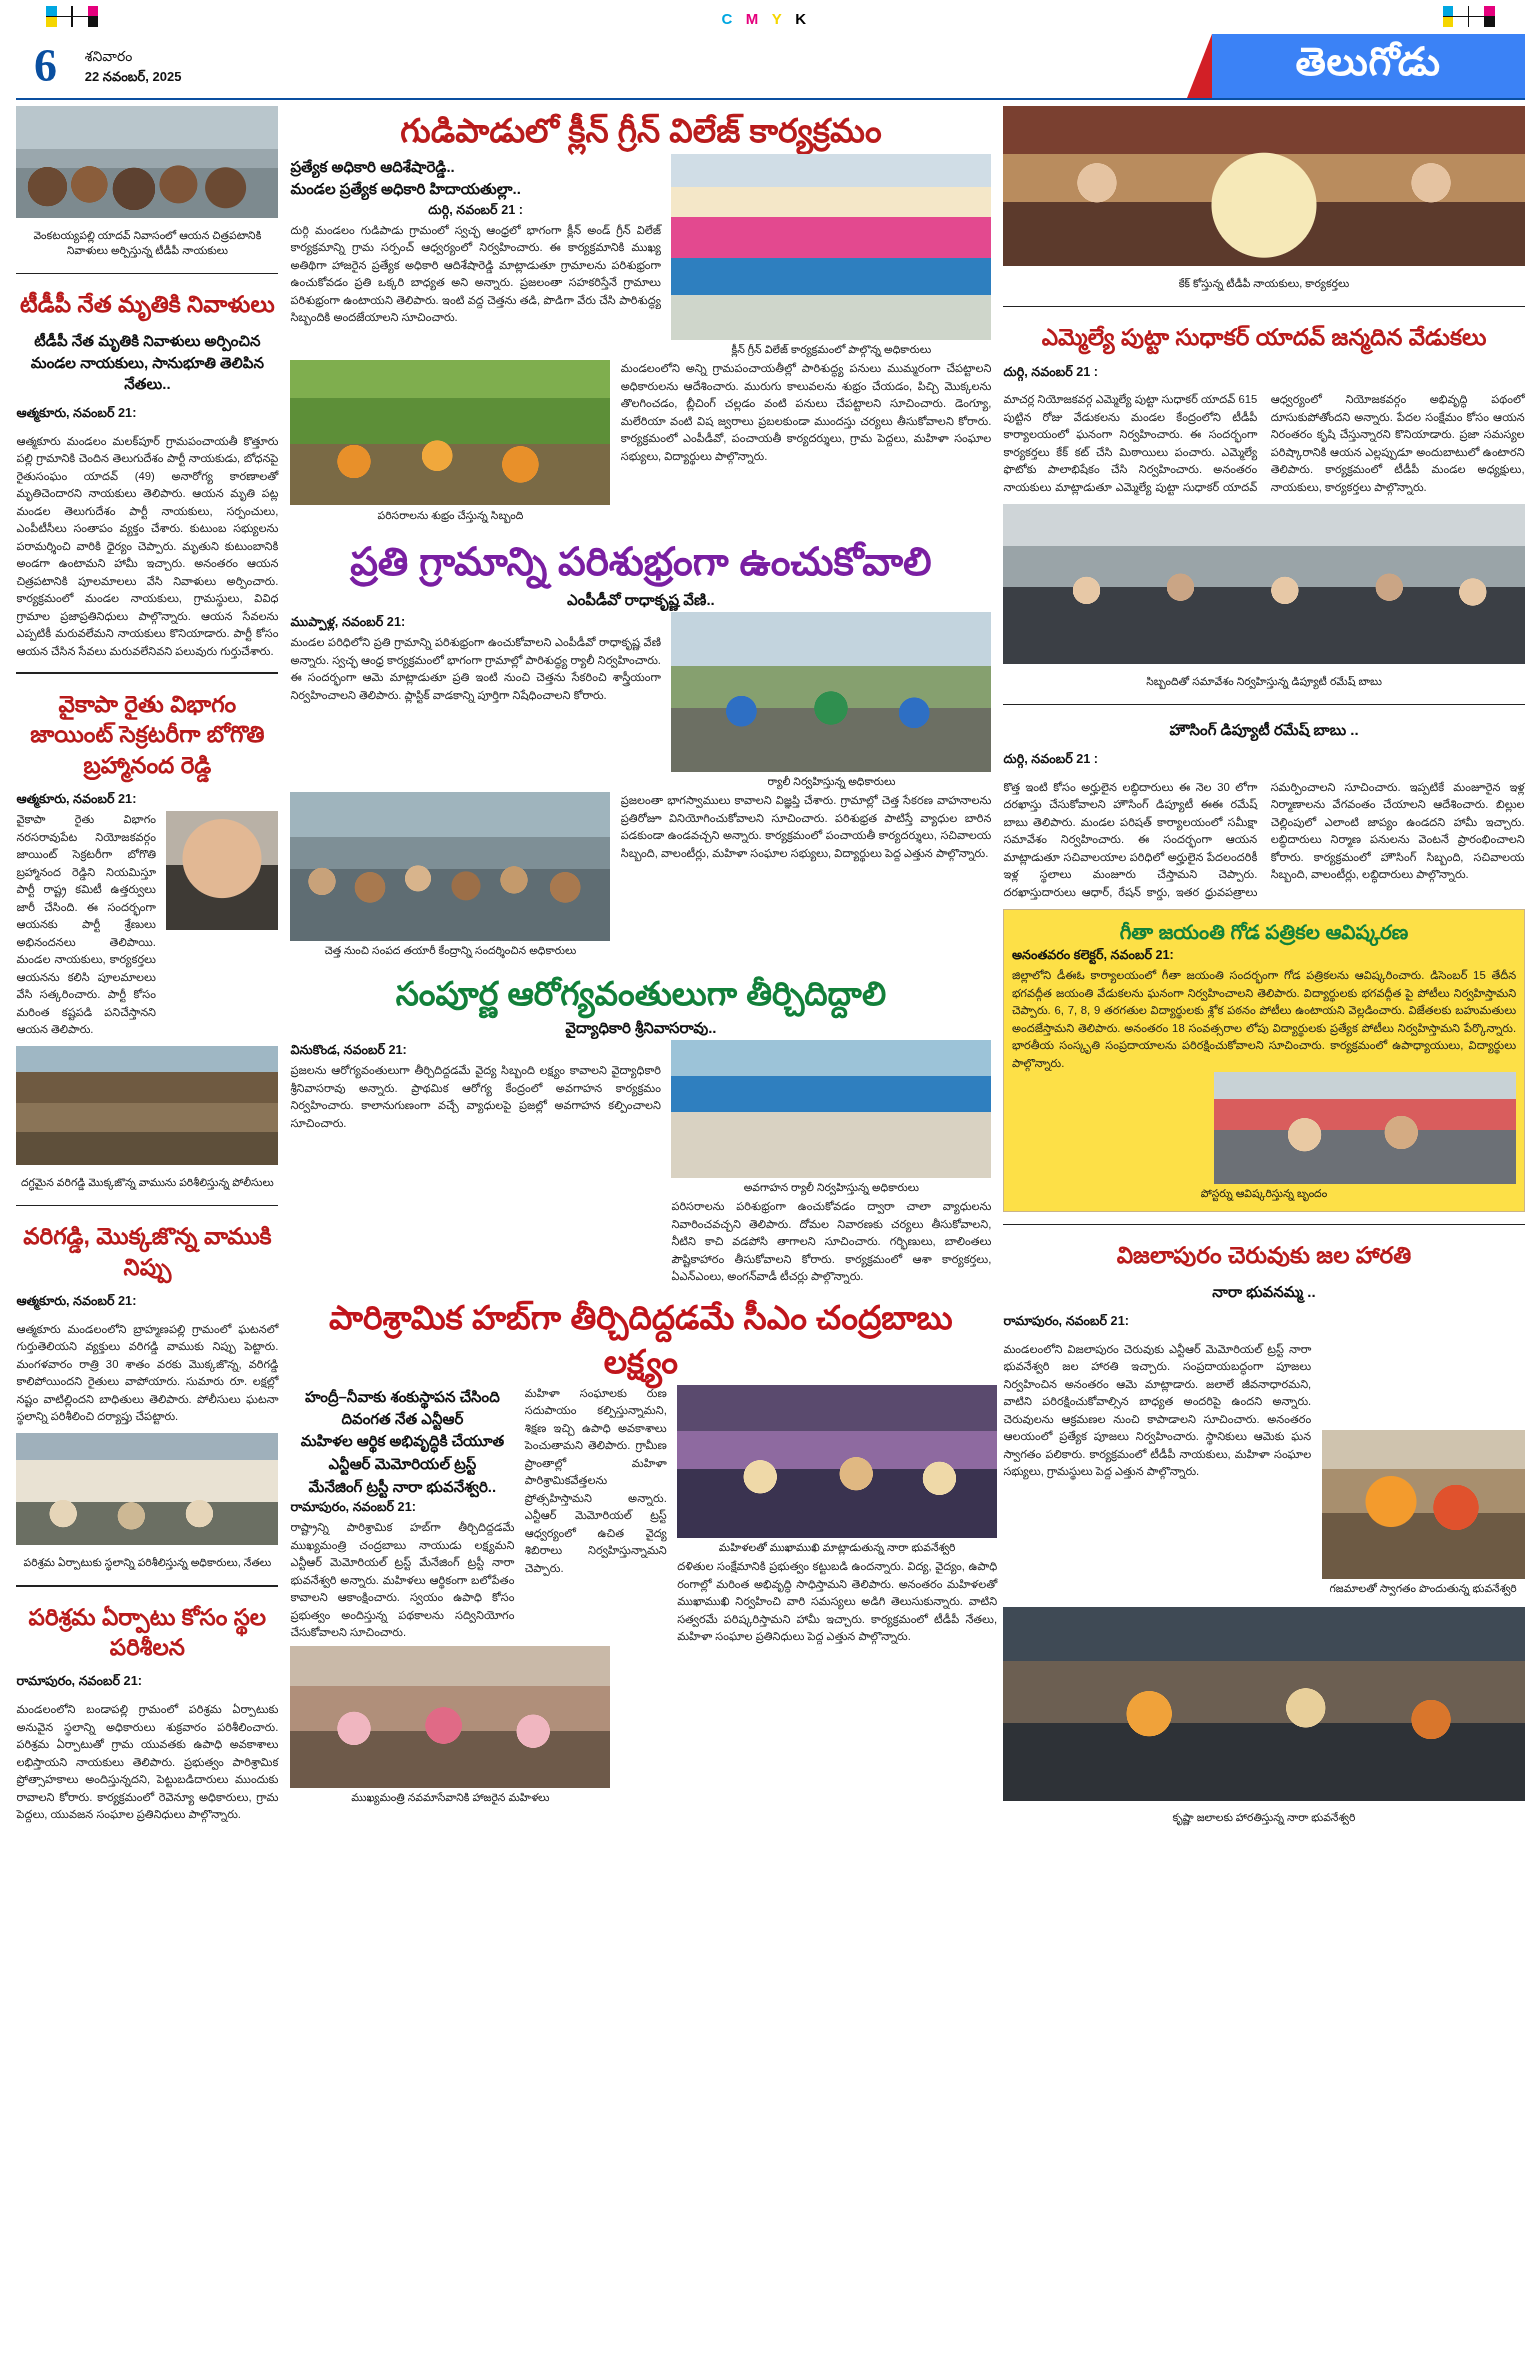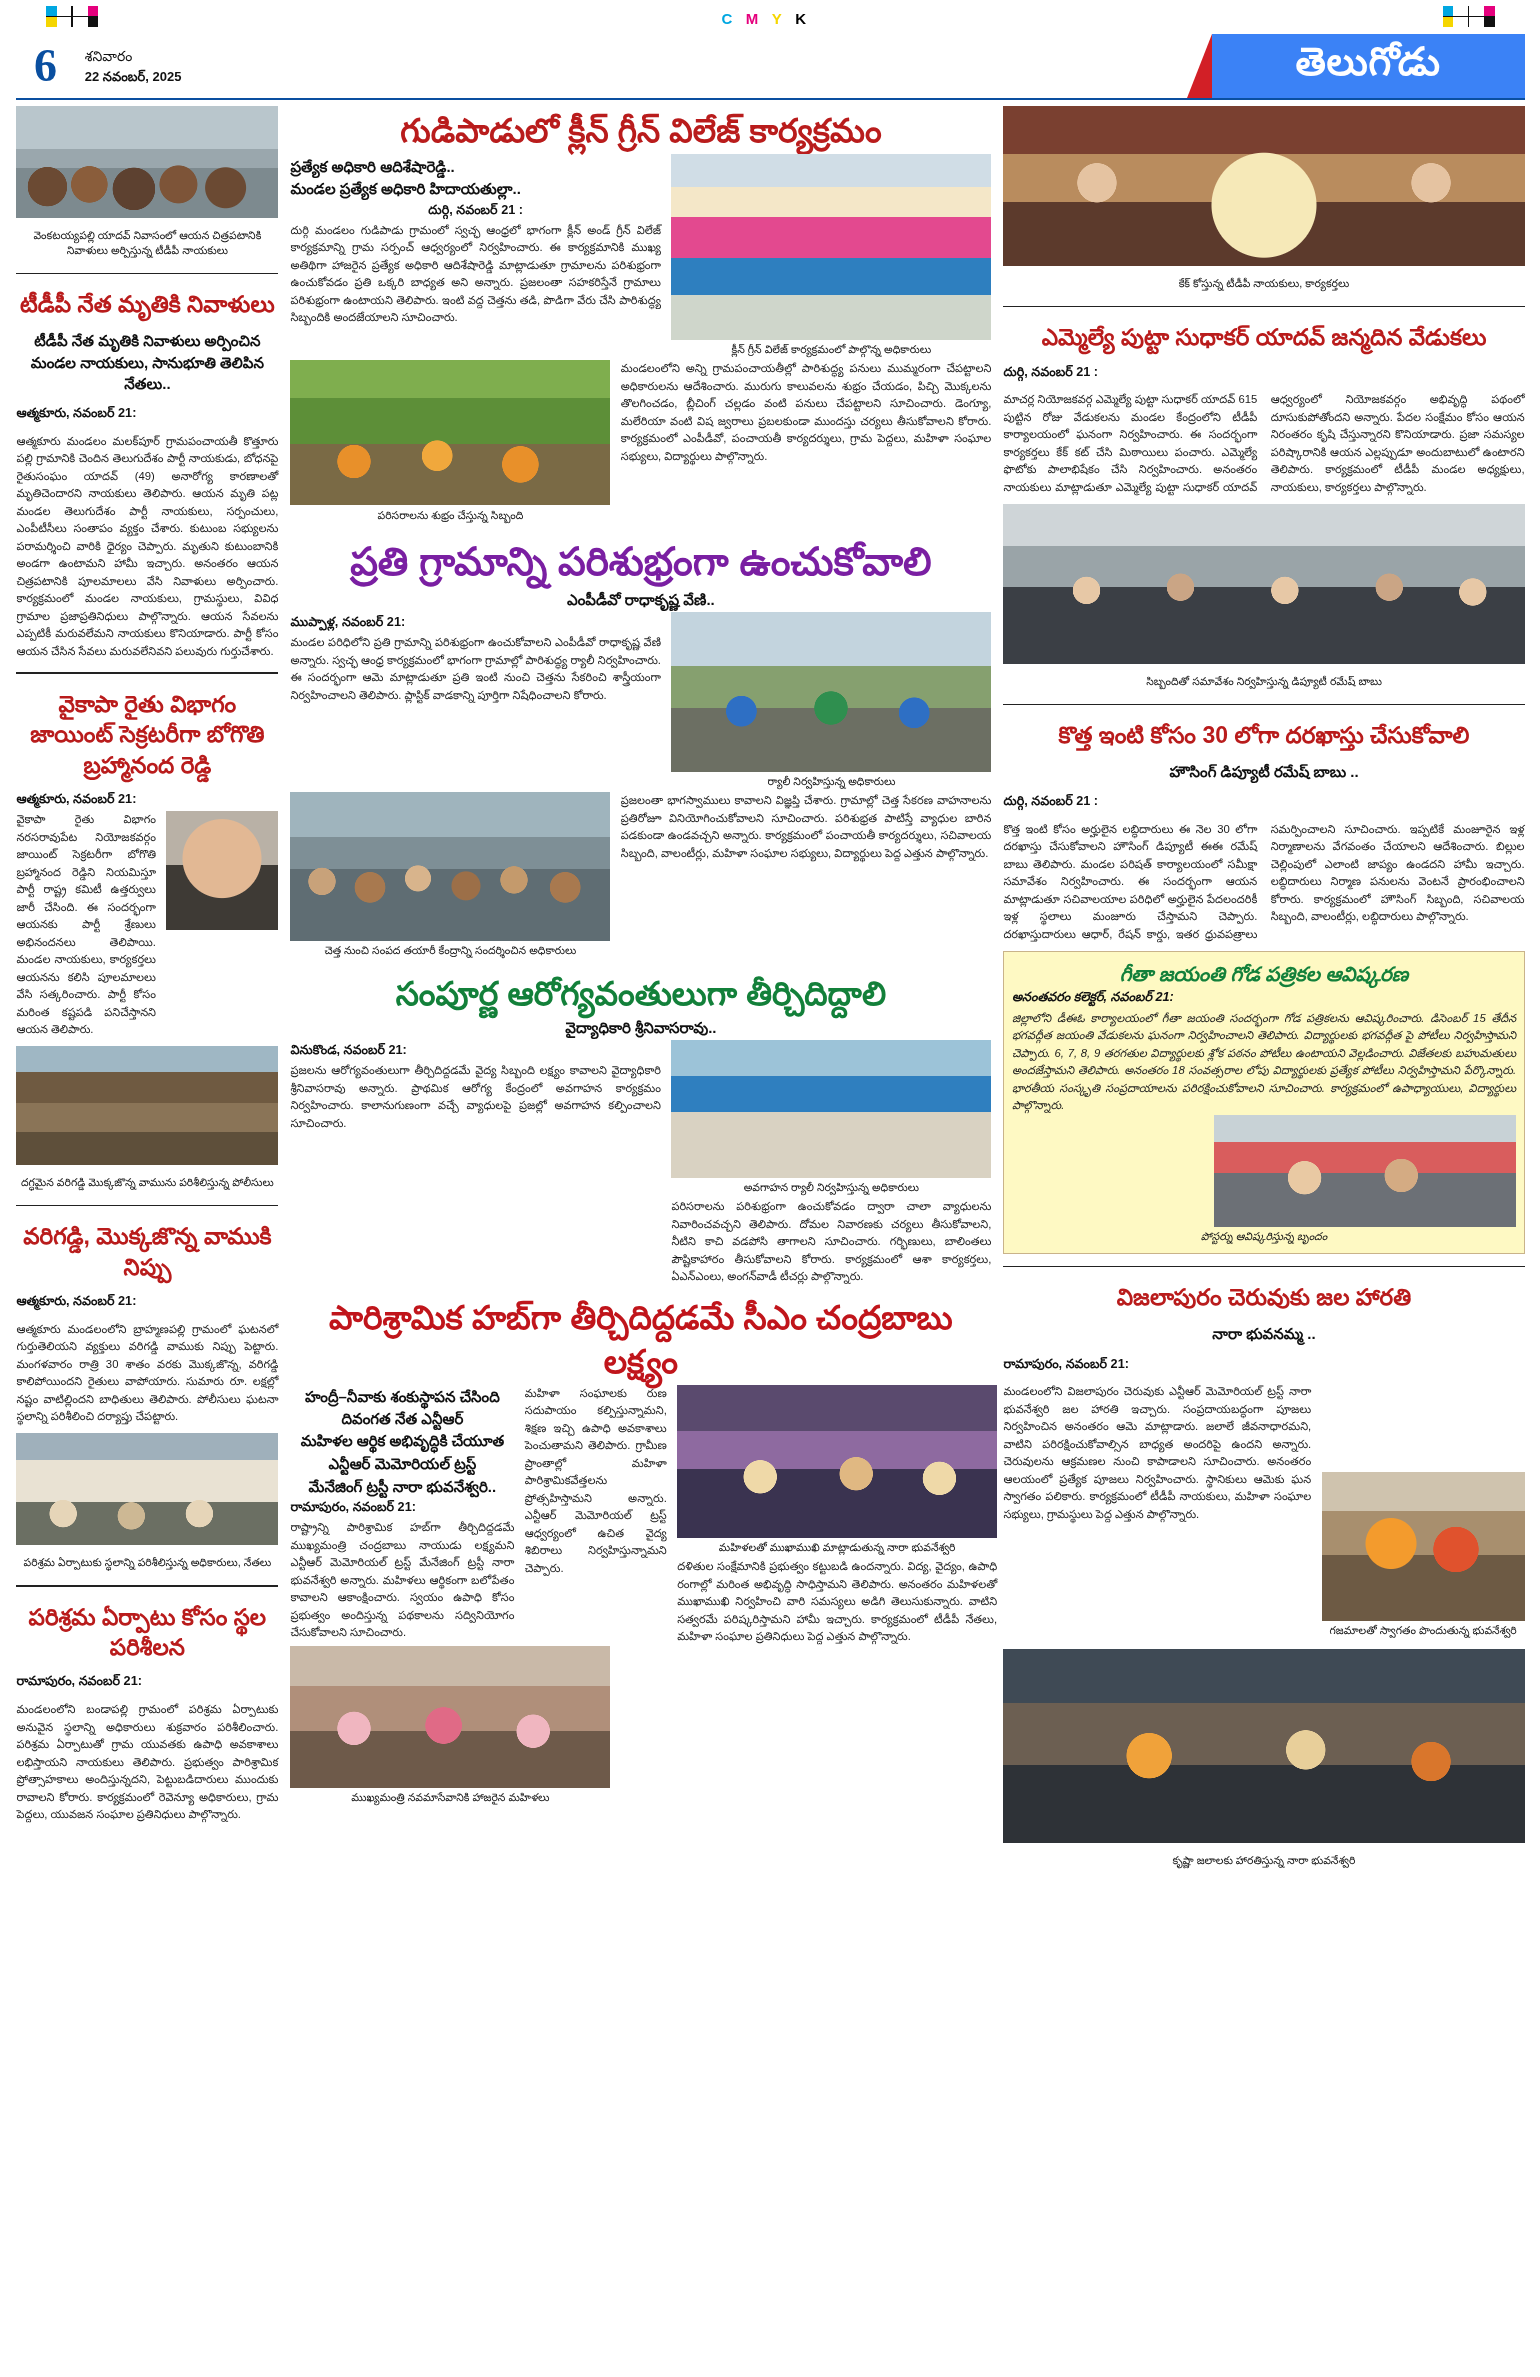--- a/index.html
+++ b/index.html
@@ -227,23 +227,22 @@
   .photo-release{
     background:
       radial-gradient(circle at 30% 56%, #e9c9a3 0 16.4px, transparent 17px),
       radial-gradient(circle at 62% 54%, #d4ab83 0 16.4px, transparent 17px),
       linear-gradient(#c8d2d6 0 24%, #d95d5d 24% 52%, #6c7076 52% 100%);
   }
 
   
   .boxstory{
     border:0.7px solid #c9b38a;
-    background:#fef9c3;
+    background:#fde047;
     padding:6px 7.5px;
-    font-style:italic;
   }
   .hl.box{font-size:20px;color:#13803a;}
   .two-col{column-count:2;column-gap:13.4px;}
   .flowwrap{display:flex;gap:10.4px;}
   .flowwrap > .txt{flex:1;}
   .imgcol{width:246px;flex:none;}
   .imgcol.wide{width:320px;}
 </style>
 </head>
 <body>
@@ -425,21 +424,20 @@
       <div class="ph photo-cake" style="height:160px"></div>
       <div class="cap">కేక్ కోస్తున్న టీడీపీ నాయకులు, కార్యకర్తలు</div>
       <div class="rule"></div>
       <div class="hl">ఎమ్మెల్యే పుట్టా సుధాకర్ యాదవ్ జన్మదిన వేడుకలు</div>
       <div class="dateline">దుర్గి, నవంబర్ 21 :</div>
       <div class="body two-col">మాచర్ల నియోజకవర్గ ఎమ్మెల్యే పుట్టా సుధాకర్ యాదవ్ 615 పుట్టిన రోజు వేడుకలను మండల కేంద్రంలోని టీడీపీ కార్యాలయంలో ఘనంగా నిర్వహించారు. ఈ సందర్భంగా కార్యకర్తలు కేక్ కట్ చేసి మిఠాయిలు పంచారు. ఎమ్మెల్యే ఫొటోకు పాలాభిషేకం చేసి నిర్వహించారు. అనంతరం నాయకులు మాట్లాడుతూ ఎమ్మెల్యే పుట్టా సుధాకర్ యాదవ్ ఆధ్వర్యంలో నియోజకవర్గం అభివృద్ధి పథంలో దూసుకుపోతోందని అన్నారు. పేదల సంక్షేమం కోసం ఆయన నిరంతరం కృషి చేస్తున్నారని కొనియాడారు. ప్రజా సమస్యల పరిష్కారానికి ఆయన ఎల్లప్పుడూ అందుబాటులో ఉంటారని తెలిపారు. కార్యక్రమంలో టీడీపీ మండల అధ్యక్షులు, నాయకులు, కార్యకర్తలు పాల్గొన్నారు.</div>
       <div class="ph photo-meeting" style="height:160px"></div>
       <div class="cap">సిబ్బందితో సమావేశం నిర్వహిస్తున్న డిప్యూటీ రమేష్ బాబు</div>
 
       <div class="rule"></div>
-      <div class="hl">కొత్త ఇంటి కోసం 30 లోగా దరఖాస్తు చేసుకోవాలి</div>
       <div class="subhl">హౌసింగ్ డిప్యూటీ రమేష్ బాబు ..</div>
       <div class="dateline">దుర్గి, నవంబర్ 21 :</div>
       <div class="body two-col">కొత్త ఇంటి కోసం అర్హులైన లబ్ధిదారులు ఈ నెల 30 లోగా దరఖాస్తు చేసుకోవాలని హౌసింగ్ డిప్యూటీ ఈఈ రమేష్ బాబు తెలిపారు. మండల పరిషత్ కార్యాలయంలో సమీక్షా సమావేశం నిర్వహించారు. ఈ సందర్భంగా ఆయన మాట్లాడుతూ సచివాలయాల పరిధిలో అర్హులైన పేదలందరికీ ఇళ్ల స్థలాలు మంజూరు చేస్తామని చెప్పారు. దరఖాస్తుదారులు ఆధార్, రేషన్ కార్డు, ఇతర ధ్రువపత్రాలు సమర్పించాలని సూచించారు. ఇప్పటికే మంజూరైన ఇళ్ల నిర్మాణాలను వేగవంతం చేయాలని ఆదేశించారు. బిల్లుల చెల్లింపులో ఎలాంటి జాప్యం ఉండదని హామీ ఇచ్చారు. లబ్ధిదారులు నిర్మాణ పనులను వెంటనే ప్రారంభించాలని కోరారు. కార్యక్రమంలో హౌసింగ్ సిబ్బంది, సచివాలయ సిబ్బంది, వాలంటీర్లు, లబ్ధిదారులు పాల్గొన్నారు.</div>
 
       <div class="boxstory">
         <div class="hl box">గీతా జయంతి గోడ పత్రికల ఆవిష్కరణ</div>
         <div class="dateline">అనంతవరం కలెక్టర్, నవంబర్ 21:</div>
         <div class="flowwrap">
           <div class="txt">
             <div class="body">జిల్లాలోని డీఈఓ కార్యాలయంలో గీతా జయంతి సందర్భంగా గోడ పత్రికలను ఆవిష్కరించారు. డిసెంబర్ 15 తేదీన భగవద్గీత జయంతి వేడుకలను ఘనంగా నిర్వహించాలని తెలిపారు. విద్యార్థులకు భగవద్గీత పై పోటీలు నిర్వహిస్తామని చెప్పారు. 6, 7, 8, 9 తరగతుల విద్యార్థులకు శ్లోక పఠనం పోటీలు ఉంటాయని వెల్లడించారు. విజేతలకు బహుమతులు అందజేస్తామని తెలిపారు. అనంతరం 18 సంవత్సరాల లోపు విద్యార్థులకు ప్రత్యేక పోటీలు నిర్వహిస్తామని పేర్కొన్నారు. భారతీయ సంస్కృతి సంప్రదాయాలను పరిరక్షించుకోవాలని సూచించారు. కార్యక్రమంలో ఉపాధ్యాయులు, విద్యార్థులు పాల్గొన్నారు.</div>

